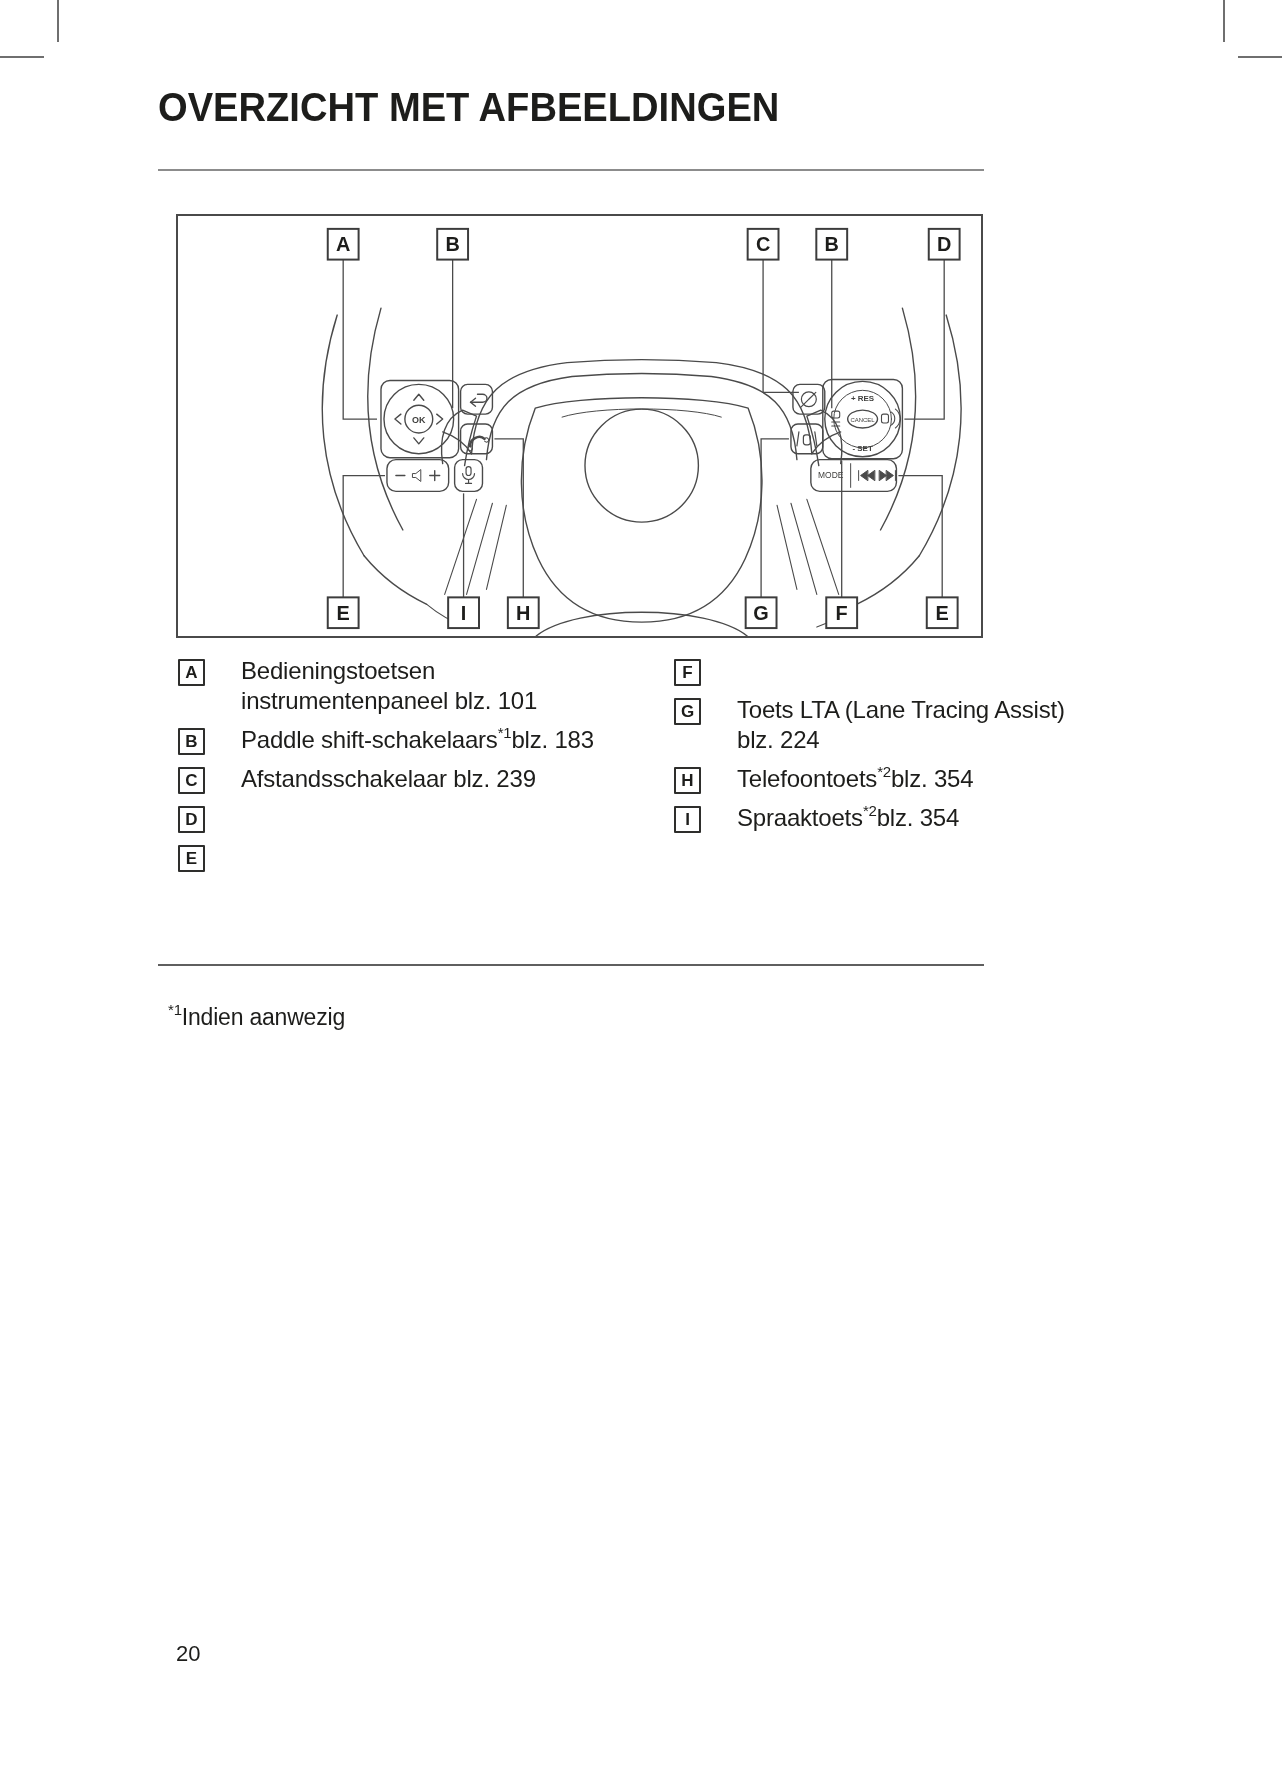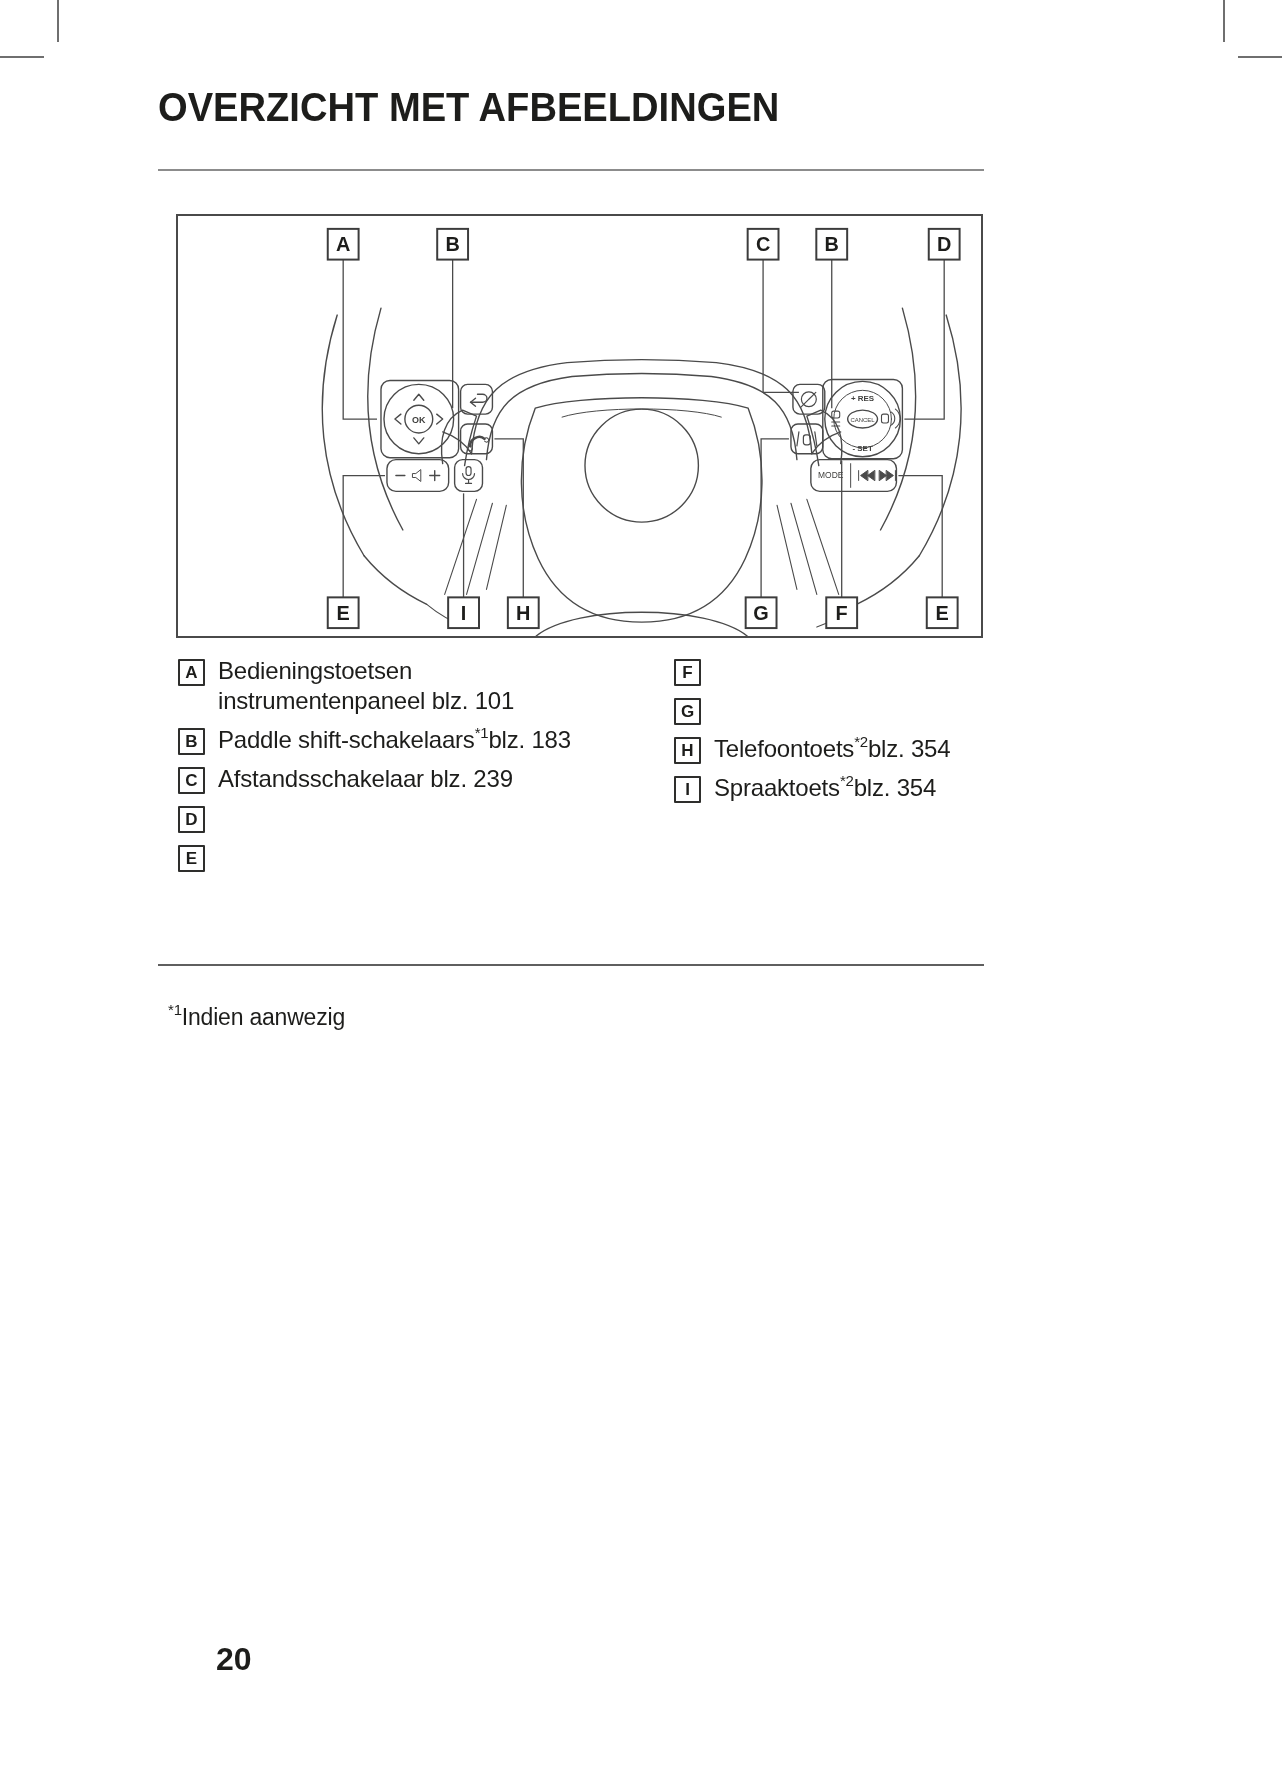--- a/index.html
+++ b/index.html
@@ -29,28 +29,28 @@
 
   .legend-col{position:absolute;top:656px;}
   .legend-col.left{left:176px;width:440px;}
   .legend-col.right{left:672px;width:460px;}
   .legend-item{display:flex;align-items:flex-start;margin-bottom:9px;}
   .kbox{
     flex:0 0 auto;width:27px;height:27px;border:2px solid #2e2e2c;box-sizing:border-box;
     font-size:17px;font-weight:bold;line-height:23px;text-align:center;margin:3px 13px 0 2px;
     border-radius:1px;
   }
-  .ltext{font-size:24px;line-height:30px;letter-spacing:-0.2px;}
+  .ltext{font-size:24px;line-height:30px;letter-spacing:-0.2px;margin-left:23px;}
   sup{font-size:15px;line-height:0;position:relative;top:-1px;}
 
   .footnote{position:absolute;left:168px;font-size:23px;line-height:30px;letter-spacing:-0.2px;width:990px;}
   .footnote-1{top:1002px;}
   .footnote-2{top:1044px;}
 
-  .pagenum{position:absolute;left:176px;top:1641px;font-size:32px;font-weight:bold;margin-left:40px;}
+  .pagenum{position:absolute;left:176px;top:1641px;font-size:22px;font-weight:normal;}
 
   text{fill:#3f3f3d;stroke:none;font-family:"Liberation Sans","DejaVu Sans",sans-serif;}
   .callout-letter{font-size:20px;font-weight:bold;fill:#1d1d1b;}
 </style>
 </head>
 <body>
 
 <div class="page">
 
   <div class="mark mark-tl-v"></div>
@@ -241,20 +241,21 @@
       <div class="legend-item">
         <span class="kbox">E</span>
       </div>
     </div>
   <div class="legend-col right" id="legend-right">
       <div class="legend-item">
         <span class="kbox">F</span>
       </div>
       <div class="legend-item">
         <span class="kbox">G</span>
+        <div class="ltext">Toets LTA (Lane Tracing Assist)<br>blz. 224</div>
       </div>
       <div class="legend-item">
         <span class="kbox">H</span>
         <div class="ltext">Telefoontoets<sup>*2</sup>blz. 354</div>
       </div>
       <div class="legend-item">
         <span class="kbox">I</span>
         <div class="ltext">Spraaktoets<sup>*2</sup>blz. 354</div>
       </div>
     </div>

